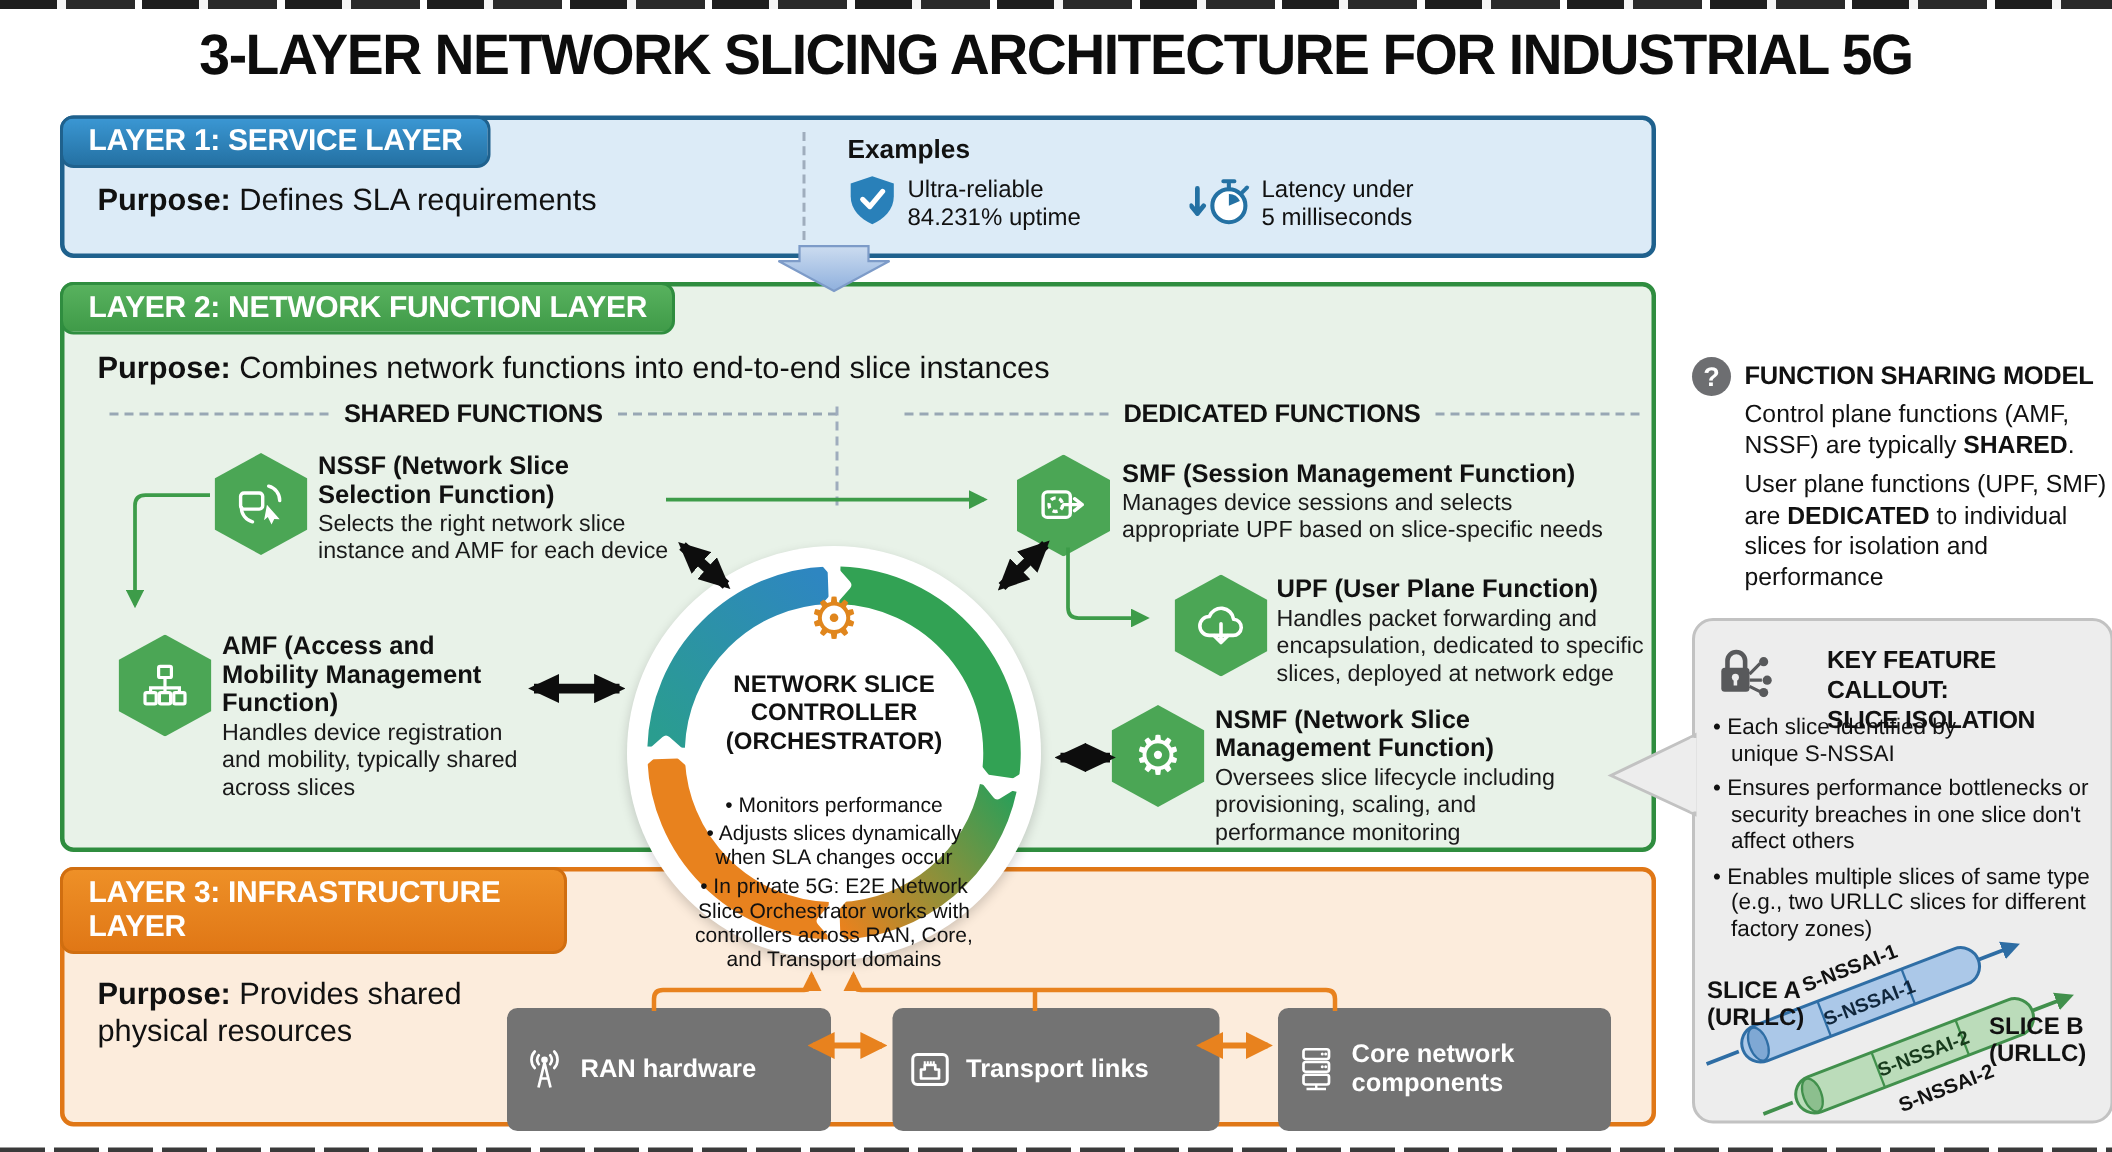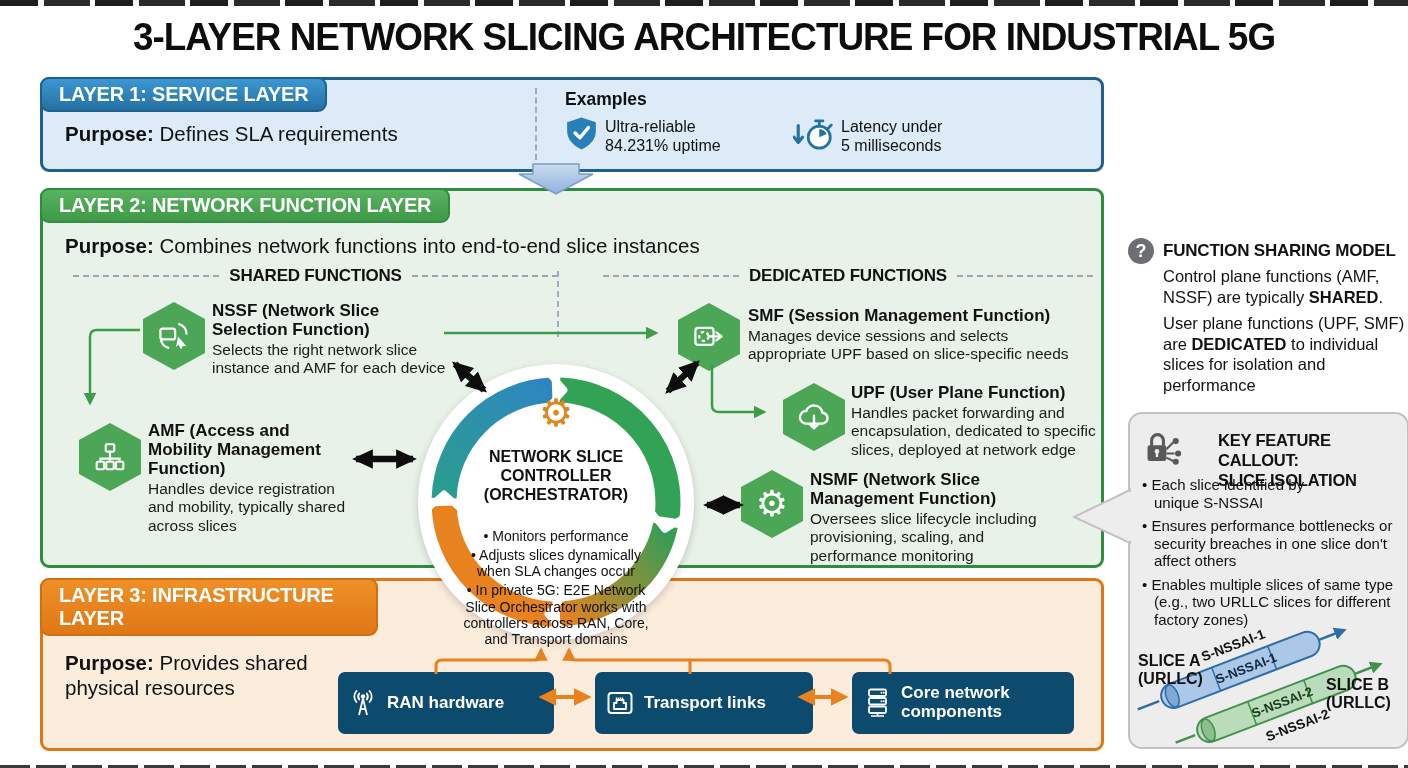--- a/index.html
+++ b/index.html
@@ -43,22 +43,22 @@
   .circle-outer{top:364px;left:418px;width:276px;height:276px;border-radius:50%;background:#fff;
     box-shadow:0 3px 8px rgba(0,0,0,.18);}
   .circle-content{position:absolute;inset:30px;display:flex;flex-direction:column;align-items:center;
     justify-content:flex-start;text-align:center;}
   .gear-glyph{font-size:38px;line-height:1;color:#e0861d;}
   .ctrl-title{font-weight:bold;font-size:16px;line-height:1.18;margin-top:16px;}
   .ctrl-bullets{width:206px;font-size:14px;line-height:1.16;margin-top:20px;}
   .ctrl-bullets div{margin-top:3px;}
   .ctrl-bullets div::before{content:"• ";}
   
-  .comp-box{position:absolute;top:672px;height:50px;background:#0c4a6e;border-radius:7px;color:#fff;
-    font-weight:bold;font-size:17px;display:flex;align-items:center;gap:9px;padding:6px 10px;line-height:1.1;}
+  .comp-box{position:absolute;top:672px;height:50px;background:#737373;border-radius:7px;color:#fff;
+    font-weight:bold;font-size:17px;display:flex;align-items:center;gap:9px;padding:16px 10px;line-height:1.1;}
   
   .q-icon{width:26px;height:26px;border-radius:50%;background:#6d6e71;color:#fff;font-weight:bold;
     font-size:18px;display:flex;align-items:center;justify-content:center;}
   .sb-title{font-weight:bold;font-size:17px;white-space:nowrap;letter-spacing:-0.2px;}
   .sb-para{font-size:16.5px;line-height:1.25;}
   .callout{top:412px;left:1128px;width:277px;height:333px;background:#ededed;border:2px solid #c2c2c2;border-radius:14px;}
   .co-title{font-weight:bold;font-size:16.5px;line-height:1.2;letter-spacing:-0.2px;}
   .co-bullets{font-size:15px;line-height:1.17;}
   .co-bullets div{padding-left:12px;text-indent:-12px;margin-bottom:6px;}
   .co-bullets div::before{content:"• ";}

